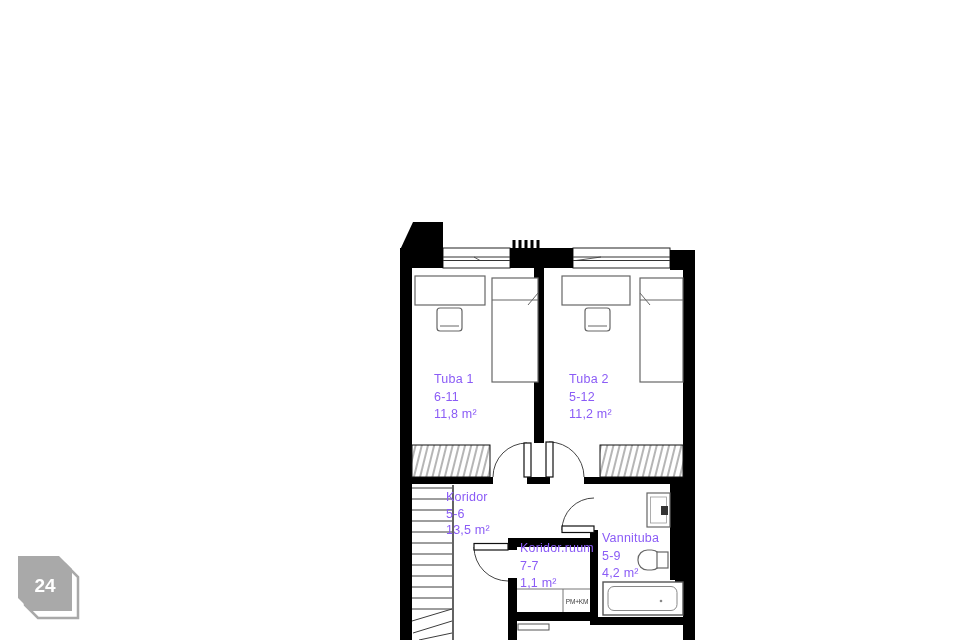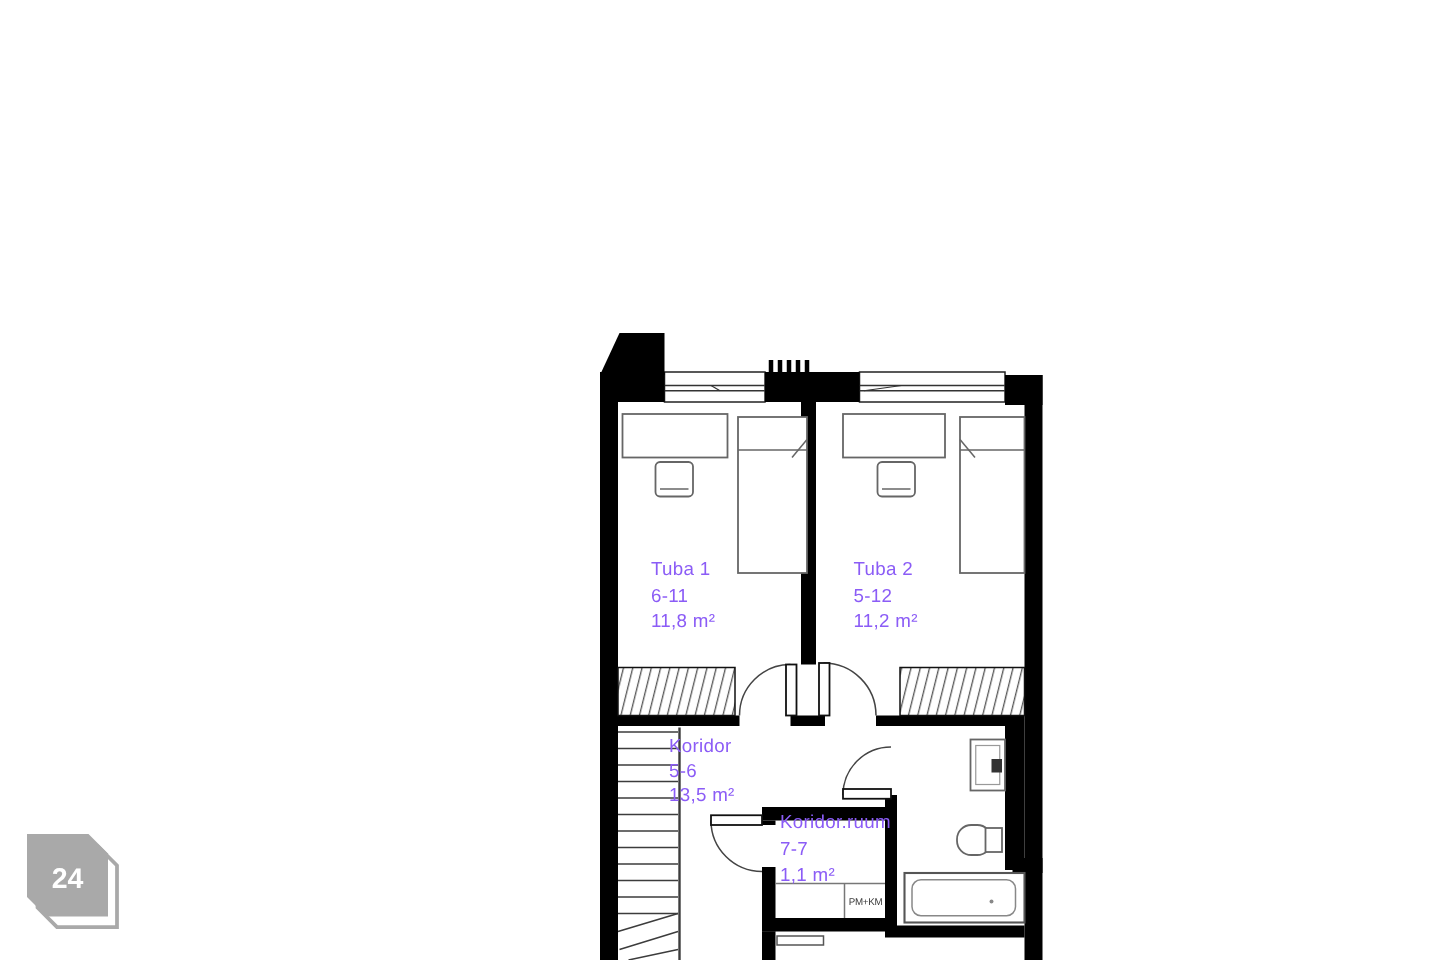--- a/index.html
+++ b/index.html
@@ -187,16 +187,21 @@
     <div class="rnum">5-6</div>
     <div class="rarea">13,5 m²</div>
   </div>
 
   <div class="room-label" style="left:520px;top:540px;">
     <div class="rname">Koridor.ruum</div>
     <div class="rnum">7-7</div>
     <div class="rarea">1,1 m²</div>
   </div>
 
+  <div class="room-label" style="left:602px;top:530px;">
+    <div class="rname">Vannituba</div>
+    <div class="rnum">5-9</div>
+    <div class="rarea">4,2 m²</div>
+  </div>
 
   <div class="tiny-label" style="left:563px;top:598px;width:28px;">PM+KM</div>
 
 </div>
 
 </body></html>

